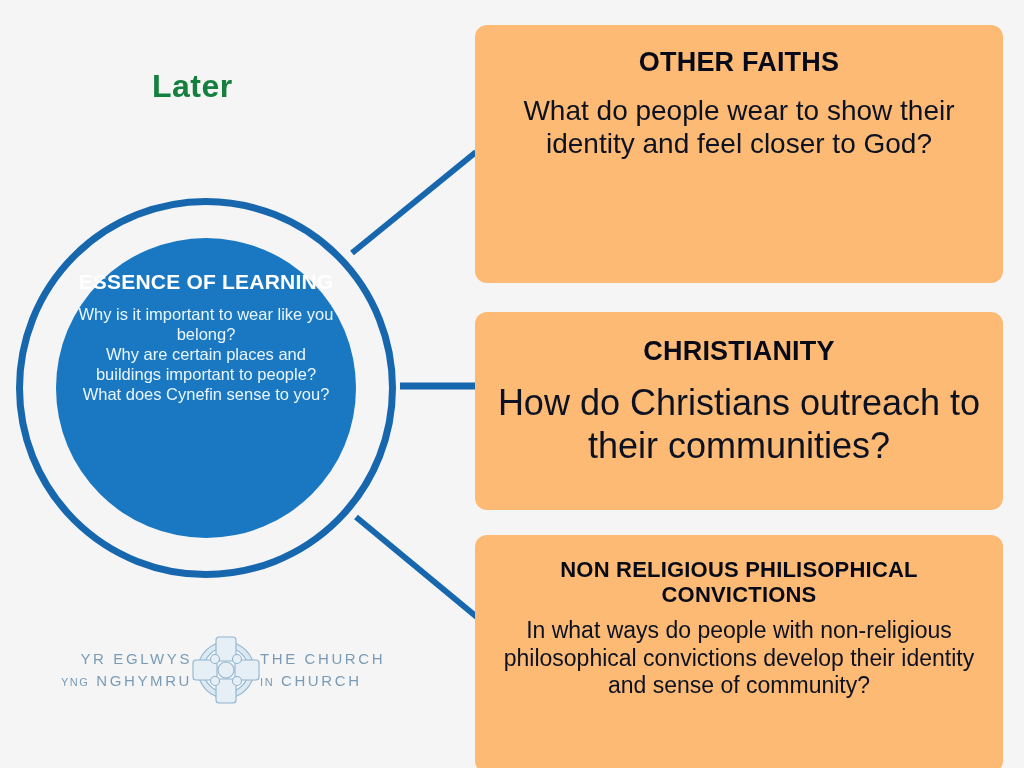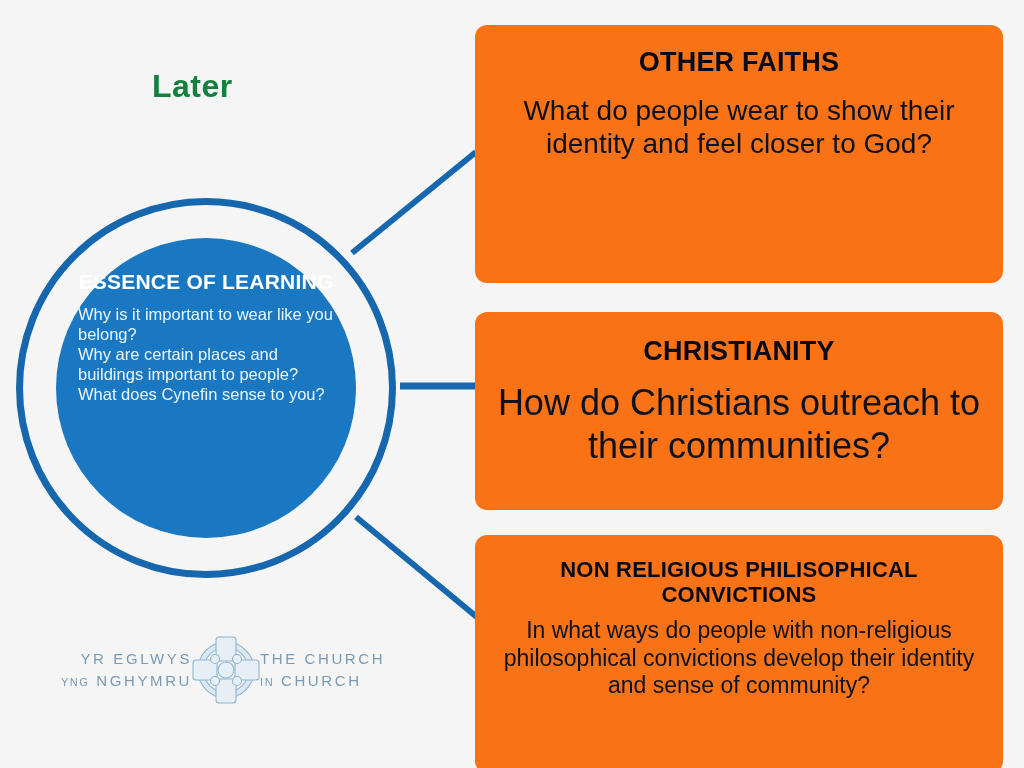--- a/index.html
+++ b/index.html
@@ -69,21 +69,21 @@
     width: 300px;
     height: 300px;
     border-radius: 50%;
     background: #1a78c2;
     box-sizing: border-box;
     display: flex;
     flex-direction: column;
     align-items: center;
     justify-content: flex-start;
     padding: 32px 22px 0 22px;
-    text-align: left;
+    text-align: center;
   }
   #essence-title {
     color: #ffffff;
     font-size: 21px;
     font-weight: bold;
     line-height: 1.12;
     letter-spacing: 0.2px;
     margin-bottom: 10px;
   }
   #essence-body {
@@ -92,21 +92,21 @@
     font-weight: 400;
     line-height: 1.22;
   }
   #essence-body .q { display: block; }
 
   
   .card {
     position: absolute;
     left: 475px;
     width: 528px;
-    background: #f97316;
+    background: #fdba74;
     border-radius: 12px;
     box-sizing: border-box;
     padding: 14px 22px;
     z-index: 2;
     display: flex;
     flex-direction: column;
     align-items: center;
   }
   .card-title {
     color: #070a18;

